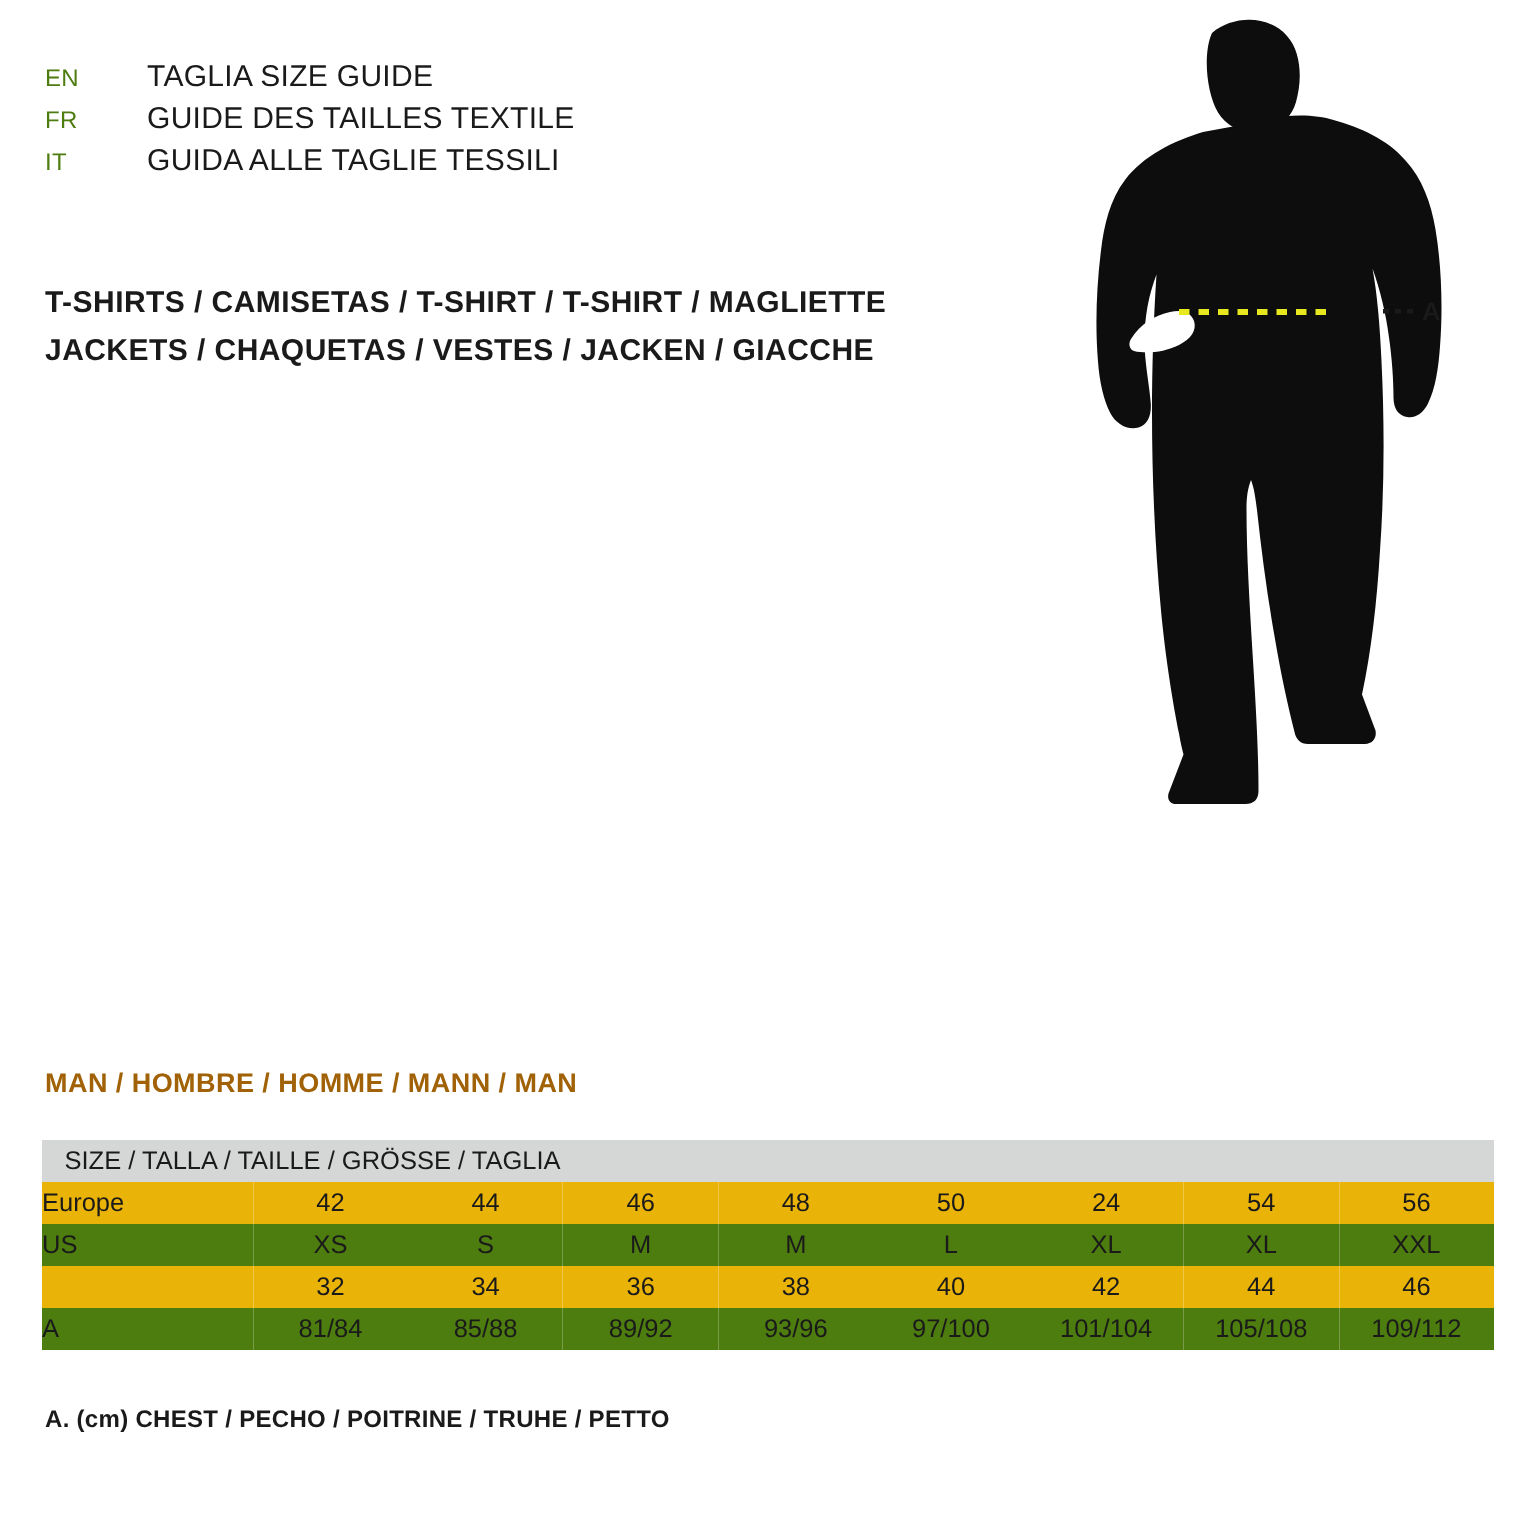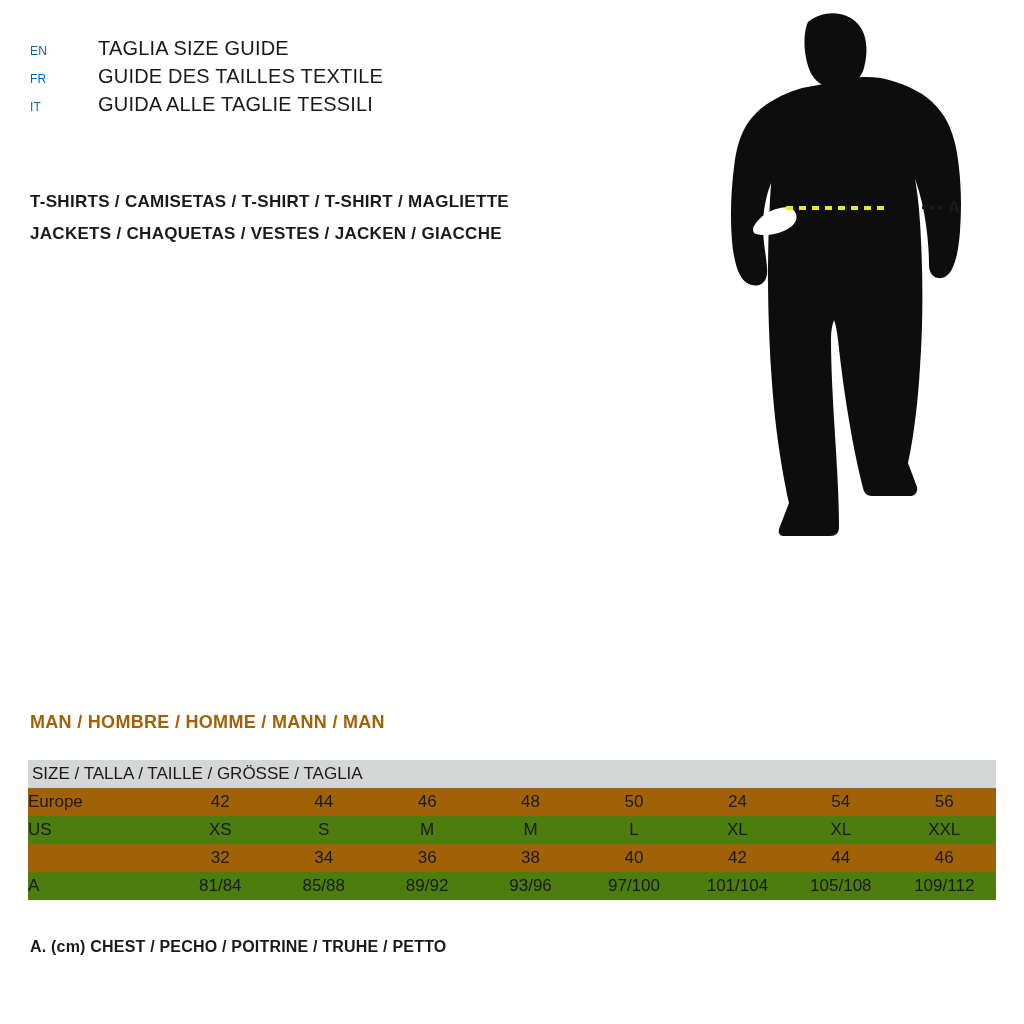--- a/index.html
+++ b/index.html
@@ -23,39 +23,39 @@
     left: 30px; top: 28px;
     width: 620px;
   }
   .lang-row {
     display: flex;
     align-items: baseline;
     height: 28px;
   }
   .lang-code {
     width: 68px;
-    font-size: 12px;
+    font-size: 16px;
     letter-spacing: 0.2px;
-    color: #0369a1;
+    color: #4d7c0f;
     margin-top: 16px;
   }
   .lang-text {
     font-size: 20px;
     letter-spacing: 0.2px;
     color: #1a1a1a;
   }
 
   
   .garment-lines {
     position: absolute;
     left: 30px; top: 186px;
     width: 640px;
   }
   .garment-line {
-    font-size: 17px;
+    font-size: 20px;
     font-weight: bold;
     letter-spacing: 0.3px;
     line-height: 32px;
     color: #1a1a1a;
     white-space: nowrap;
   }
 
   
   .figure-wrap {
     position: absolute;
@@ -103,22 +103,22 @@
     height: 28px;
     font-weight: normal;
     color: #1a1a1a;
   }
   .hdr-row th {
     background: #d5d7d6;
     text-align: left;
     font-size: 17px;
     height: 26px;
   }
-  .hdr-row th.first { padding-left: 4px; }
-  .band-light { background: #a16207; padding-left: 24px; }
+  .hdr-row th.first { padding-left: 15px; }
+  .band-light { background: #eab308; padding-left: 24px; }
   .band-white { background: #4d7c0f; }
   .label-cell {
     text-align: left;
     padding-left: 6px;
     width: 140px;
   }
   .val-cell {
     text-align: center;
     width: 103px;
   }

